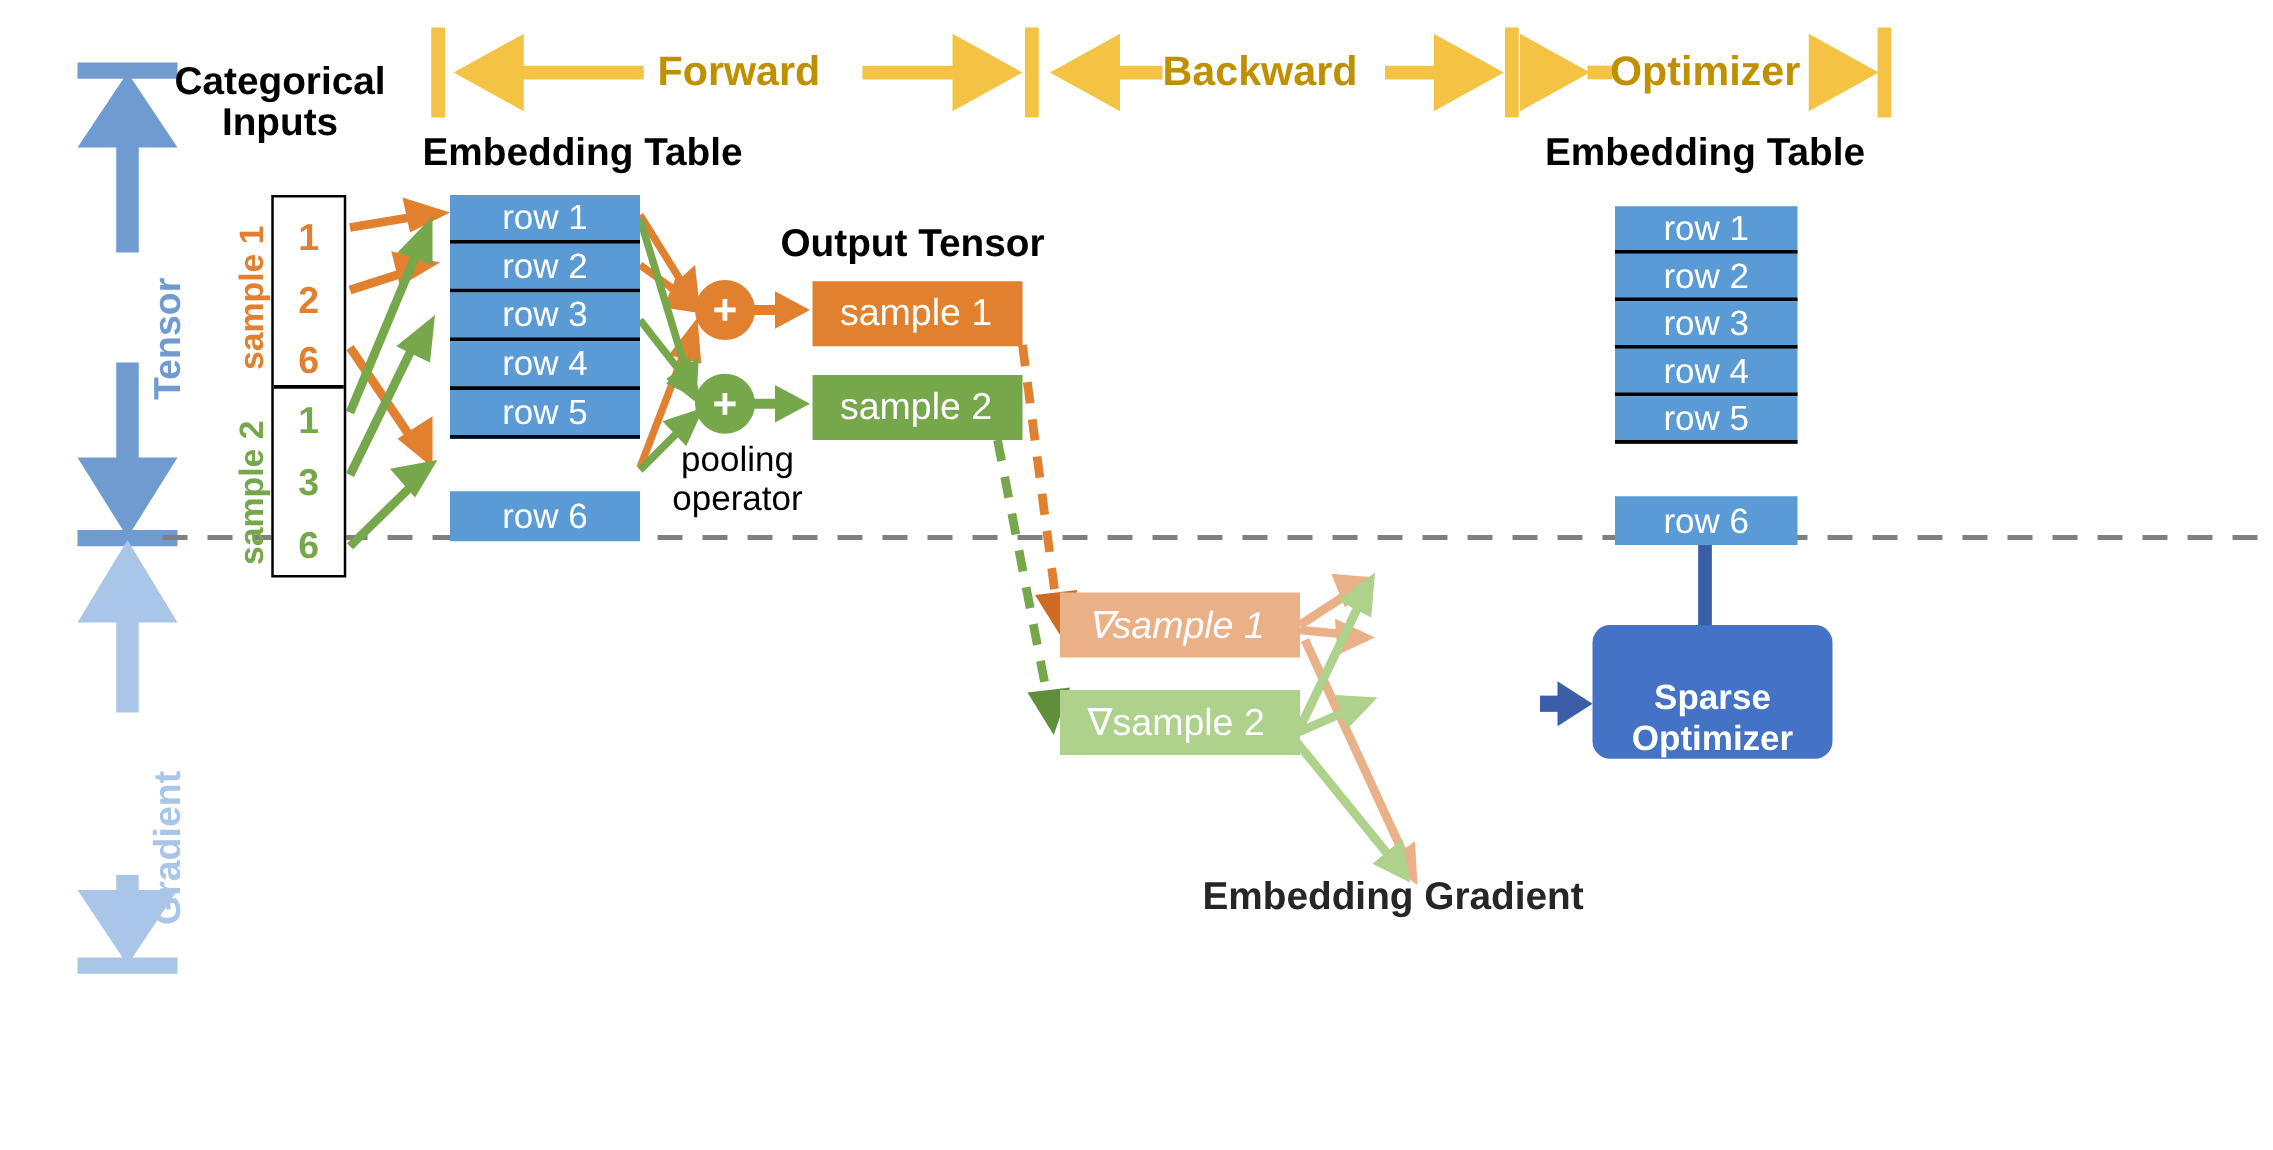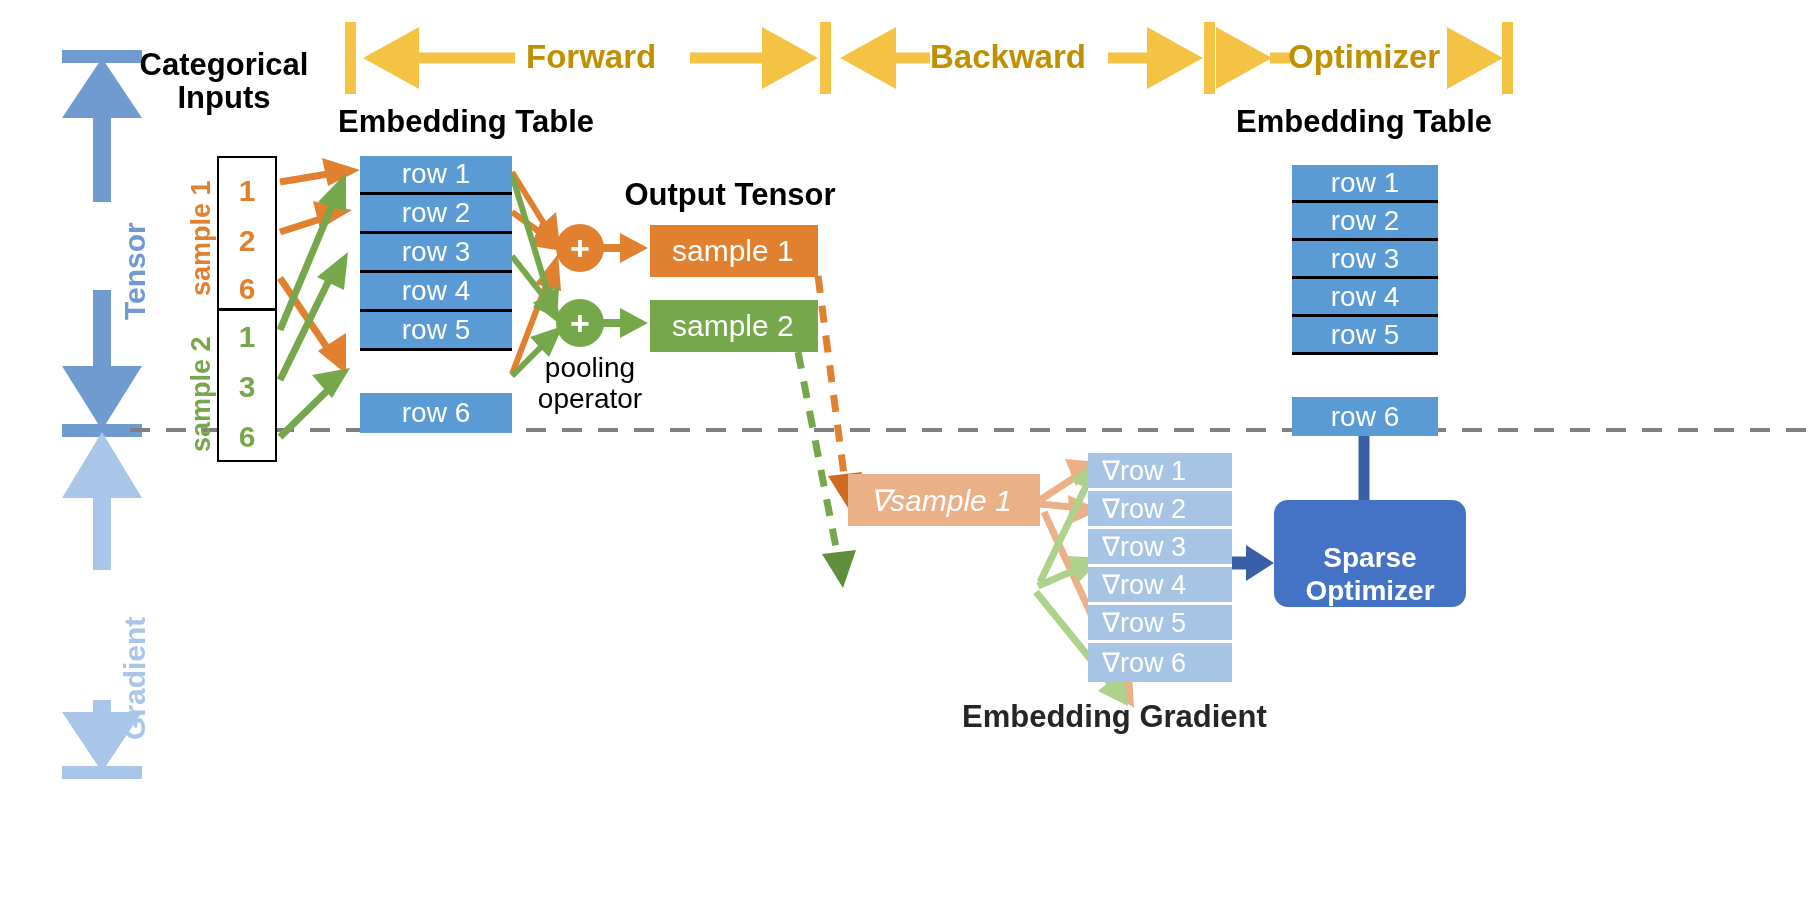--- a/index.html
+++ b/index.html
@@ -331,29 +331,22 @@
     <div class="emb-row" style="height:40px;">row 6</div>
   </div>
 
   <div class="abs" style="left:556px; top:224px; width:48px; height:48px; border-radius:50%; background:#e1802f; display:flex; align-items:center; justify-content:center; color:#ffffff; font-size:34px; font-weight:bold; line-height:1;">+</div>
   <div class="abs" style="left:556px; top:299px; width:48px; height:48px; border-radius:50%; background:#76a74b; display:flex; align-items:center; justify-content:center; color:#ffffff; font-size:34px; font-weight:bold; line-height:1;">+</div>
 
   <div class="abs out-box out-s1" style="left:650px; top:225px; width:168px; height:52px;">sample 1</div>
   <div class="abs out-box out-s2" style="left:650px; top:300px; width:168px; height:52px;">sample 2</div>
 
   <div class="abs out-box outg-s1" style="left:848px; top:474px; width:192px; height:52px;">∇sample 1</div>
-
-  <div class="abs" style="left:1088px; top:453px; width:144px; height:232px;">
-    <div class="grad-row" style="height:38px;">∇row 1</div>
-    <div class="grad-row" style="height:38px;">∇row 2</div>
-    <div class="grad-row" style="height:38px;">∇row 3</div>
-    <div class="grad-row" style="height:38px;">∇row 4</div>
-    <div class="grad-row" style="height:38px;">∇row 5</div>
-    <div class="grad-row" style="height:39px;">∇row 6</div>
-  </div>
+  <div class="abs out-box outg-s2" style="left:848px; top:552px; width:192px; height:52px;">∇sample 2</div>
+
 
   <div class="abs optimizer" style="left:1274px; top:500px; width:192px; height:107px;">
     <div>
       <span>Sparse</span><br>
       <span>Optimizer</span>
     </div>
   </div>
 
   <div class="abs" style="left:1292px; top:165px; width:146px; height:232px;">
     <div class="emb-row" style="height:38px;">row 1</div>

